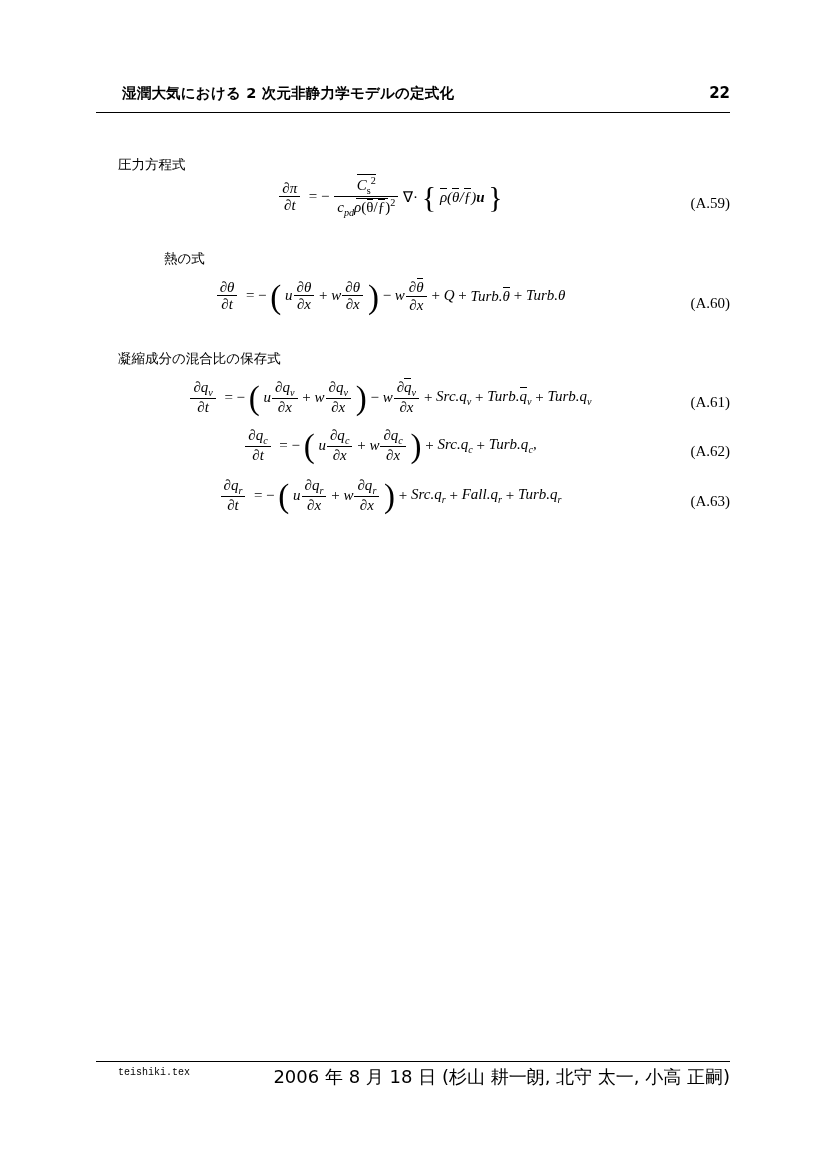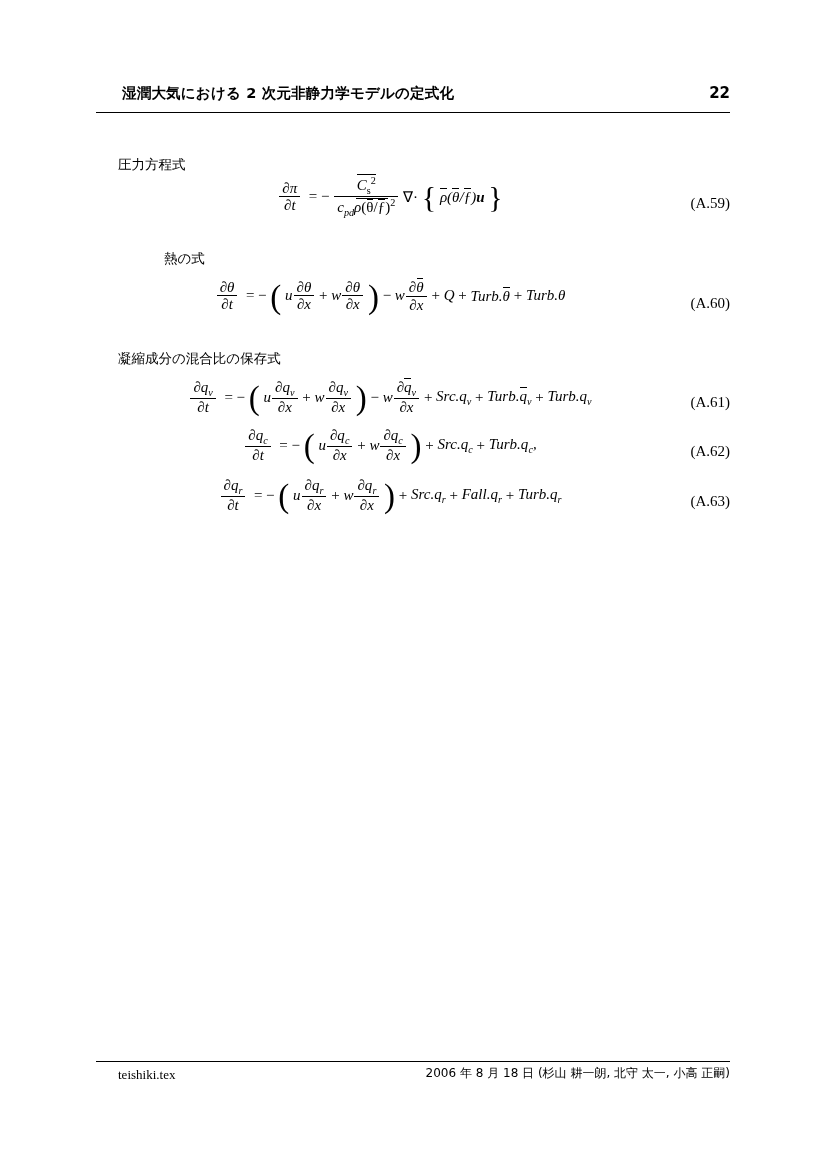--- a/index.html
+++ b/index.html
@@ -159,30 +159,30 @@
     left: 96px;
     top: 1061px;
     width: 634px;
     height: 1px;
     background: #000000;
   }
   .footer-left {
     position: absolute;
     left: 118px;
     top: 1067px;
-    font-family: Liberation Serif, serif;
-    font-size: 13px;
+    font-family: Liberation Mono, monospace;
+    font-size: 10px;
     text-align: right;
   }
   .footer-right {
     position: absolute;
     right: 96px;
     top: 1065px;
     font-family: "DejaVu Sans", sans-serif;
-    font-size: 12px;
+    font-size: 18px;
     white-space: nowrap;
   }
 </style>
 </head>
 <body>
 
 <div class="page">
 
   <div class="header">
     <div class="header-title">湿潤大気における 2 次元非静力学モデルの定式化</div>

